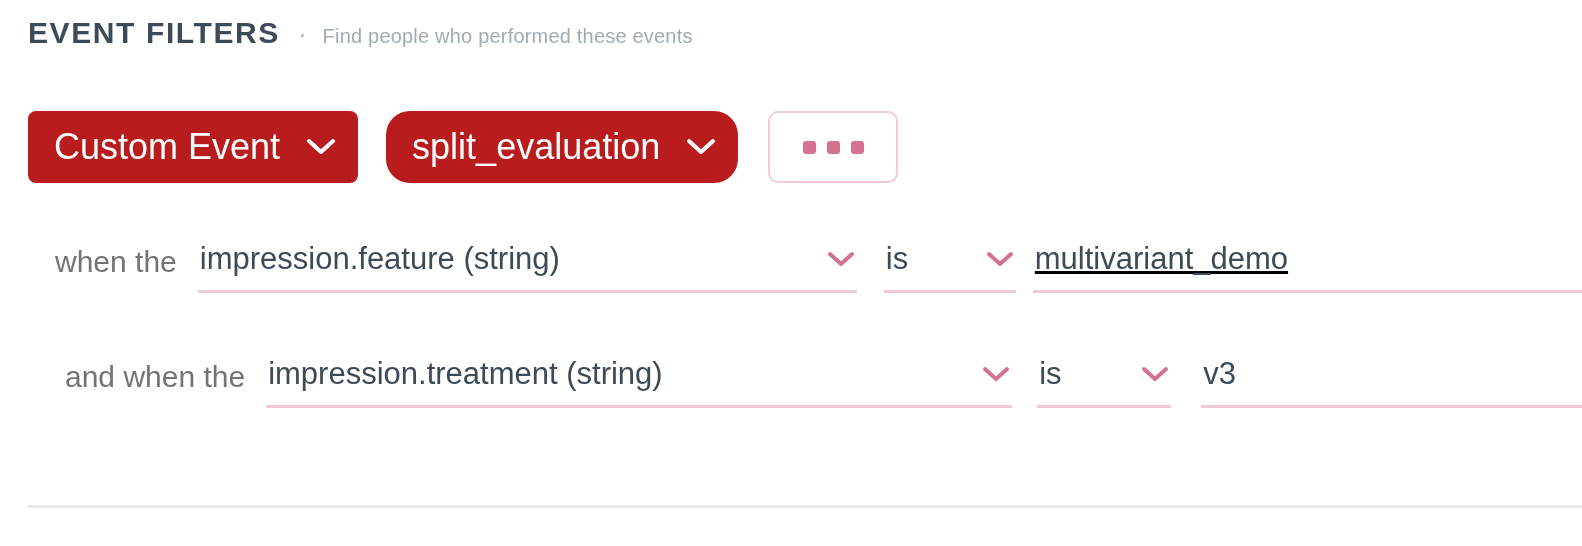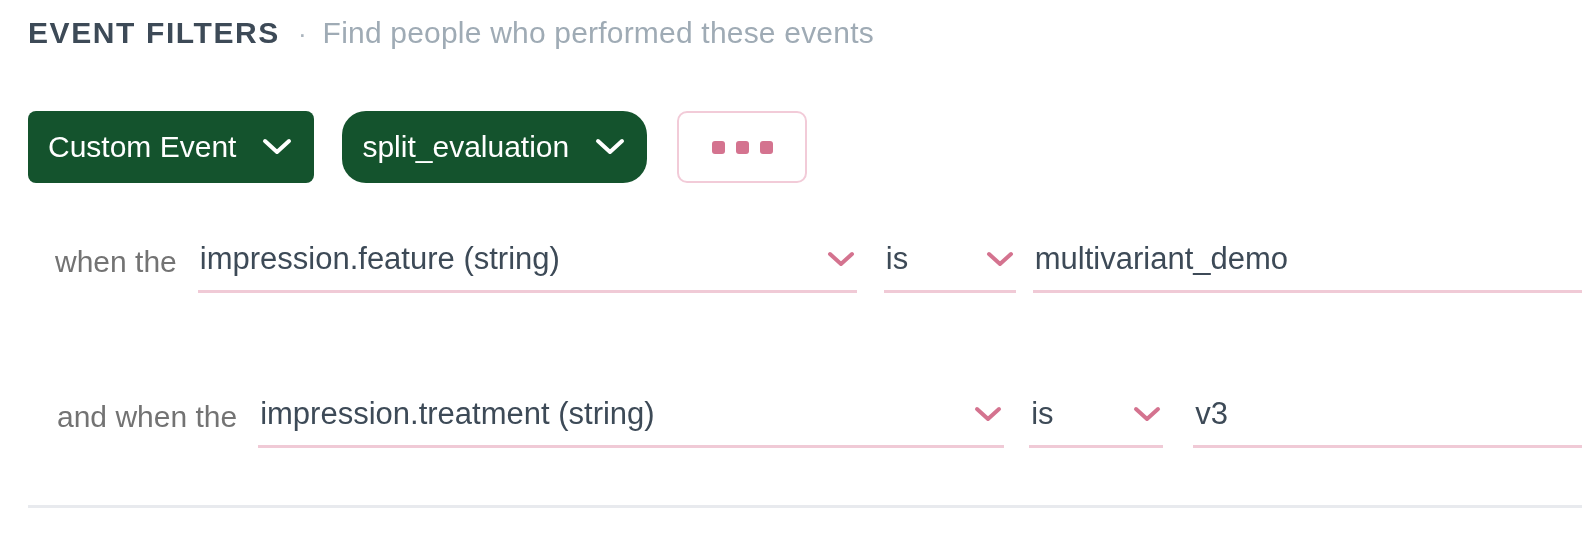--- a/index.html
+++ b/index.html
@@ -36,44 +36,44 @@
     color: #3d4a57;
     text-transform: uppercase;
   }
   .header-sep {
     font-size: 26px;
     color: #aab4bd;
     margin: 0 16px 0 18px;
     line-height: 1;
   }
   .header-desc {
-    font-size: 30px;
+    font-size: 20px;
     font-weight: 400;
     color: #9fabb5;
     letter-spacing: 0.2px;
   }
 
   
   .pill-row {
     position: absolute;
     left: 28px;
     top: 111px;
     display: flex;
     align-items: center;
   }
   .pill {
     height: 72px;
     box-sizing: border-box;
-    background: #14532d;
+    background: #b91c1c;
     border-radius: 8px;
     display: flex;
     align-items: center;
-    padding: 0 22px 0 20px;
+    padding: 0 22px 0 26px;
     color: #ffffff;
-    font-size: 30px;
+    font-size: 36px;
     white-space: nowrap;
     border: none;
     cursor: pointer;
     font-family: inherit;
   }
   .pill + .pill { margin-left: 28px; border-radius: 24px; }
   .pill-label { color: #ffffff; }
   .pill .chev { margin-left: 26px; display: flex; align-items: center; }
 
   .ellipsis-btn {
@@ -100,21 +100,21 @@
 
   
   .filter-row {
     position: absolute;
     display: flex;
     align-items: flex-end;
     white-space: nowrap;
     right: 0;
   }
   .filter-row.row-1 { left: 55px; top: 234px; }
-  .filter-row.row-2 { left: 57px; top: 349px; margin-top: 40px; }
+  .filter-row.row-2 { left: 65px; top: 349px; }
 
   .prefix-label {
     font-size: 30px;
     color: #737373;
     line-height: 50px;
     padding-bottom: 6px;
   }
 
   .field {
     position: relative;
@@ -129,21 +129,21 @@
   .field .ftext {
     font-size: 31px;
     color: #3d4a57;
     white-space: nowrap;
   }
   .field .chev { margin-left: 30px; display: flex; align-items: center; }
 
   
   .row-1 .f-prop  { margin-left: 21px; width: 655px; }
   .row-1 .f-op    { margin-left: 27px; width: 128px; }
-  .row-1 .f-val   { margin-left: 17px; flex: 1 1 auto; }
+  .row-1 .f-val   { margin-left: 17px; flex: 1 1 auto; text-decoration: underline; }
 
   .row-2 .f-prop  { margin-left: 21px; width: 742px; gap: 30px; }
   .row-2 .f-op    { margin-left: 25px; width: 130px; }
   .row-2 .f-val   { margin-left: 30px; flex: 1 1 auto; text-align: right; }
 
   .op-field .ftext { font-size: 31px; }
 
   
   .divider {
     position: absolute;

